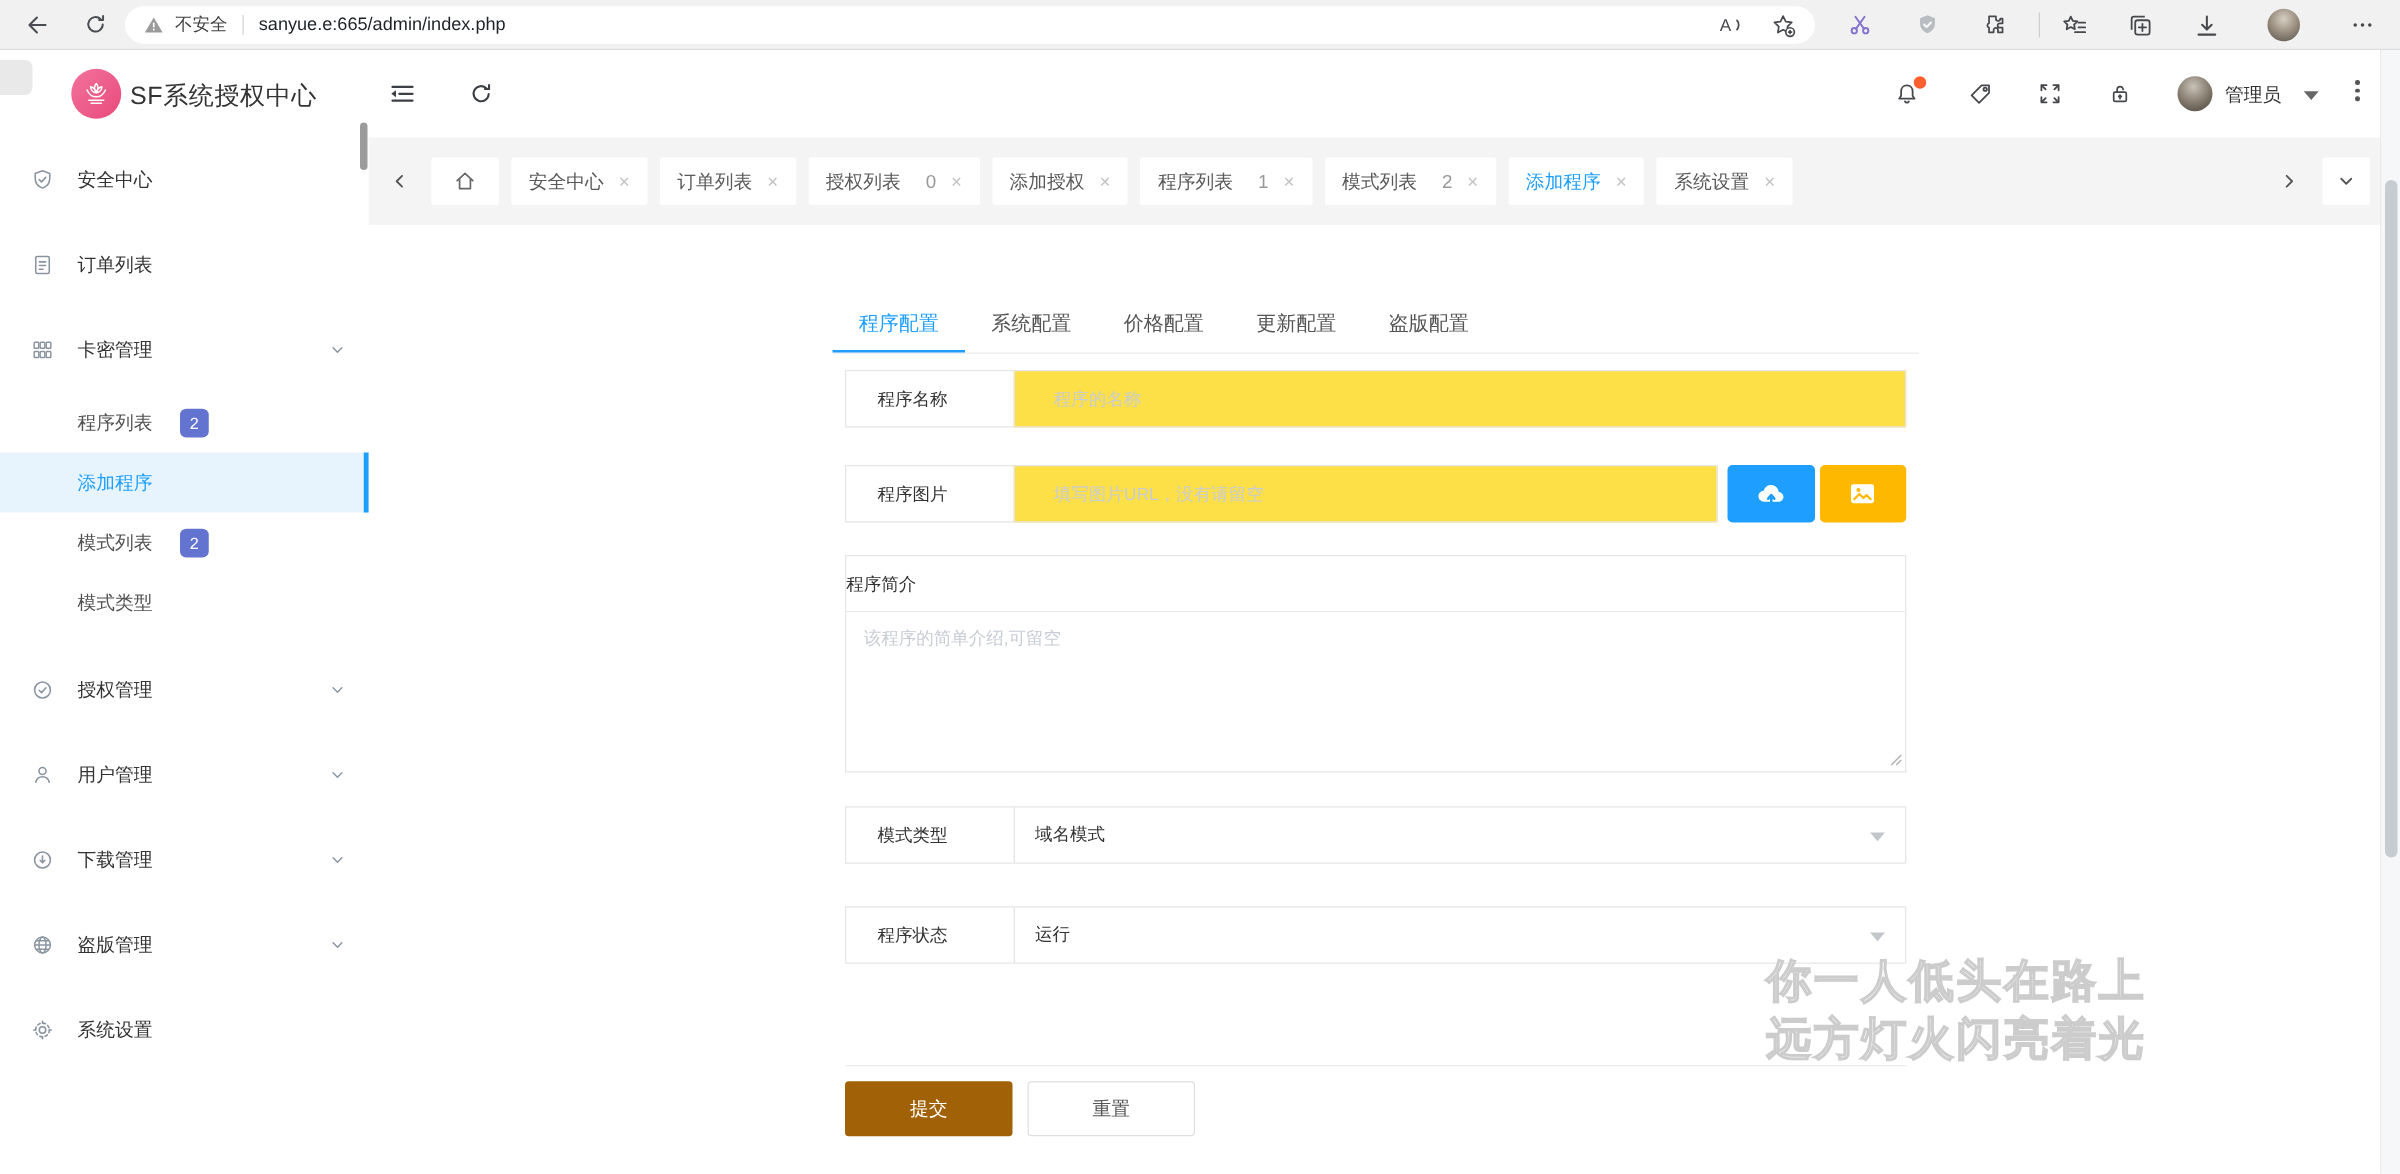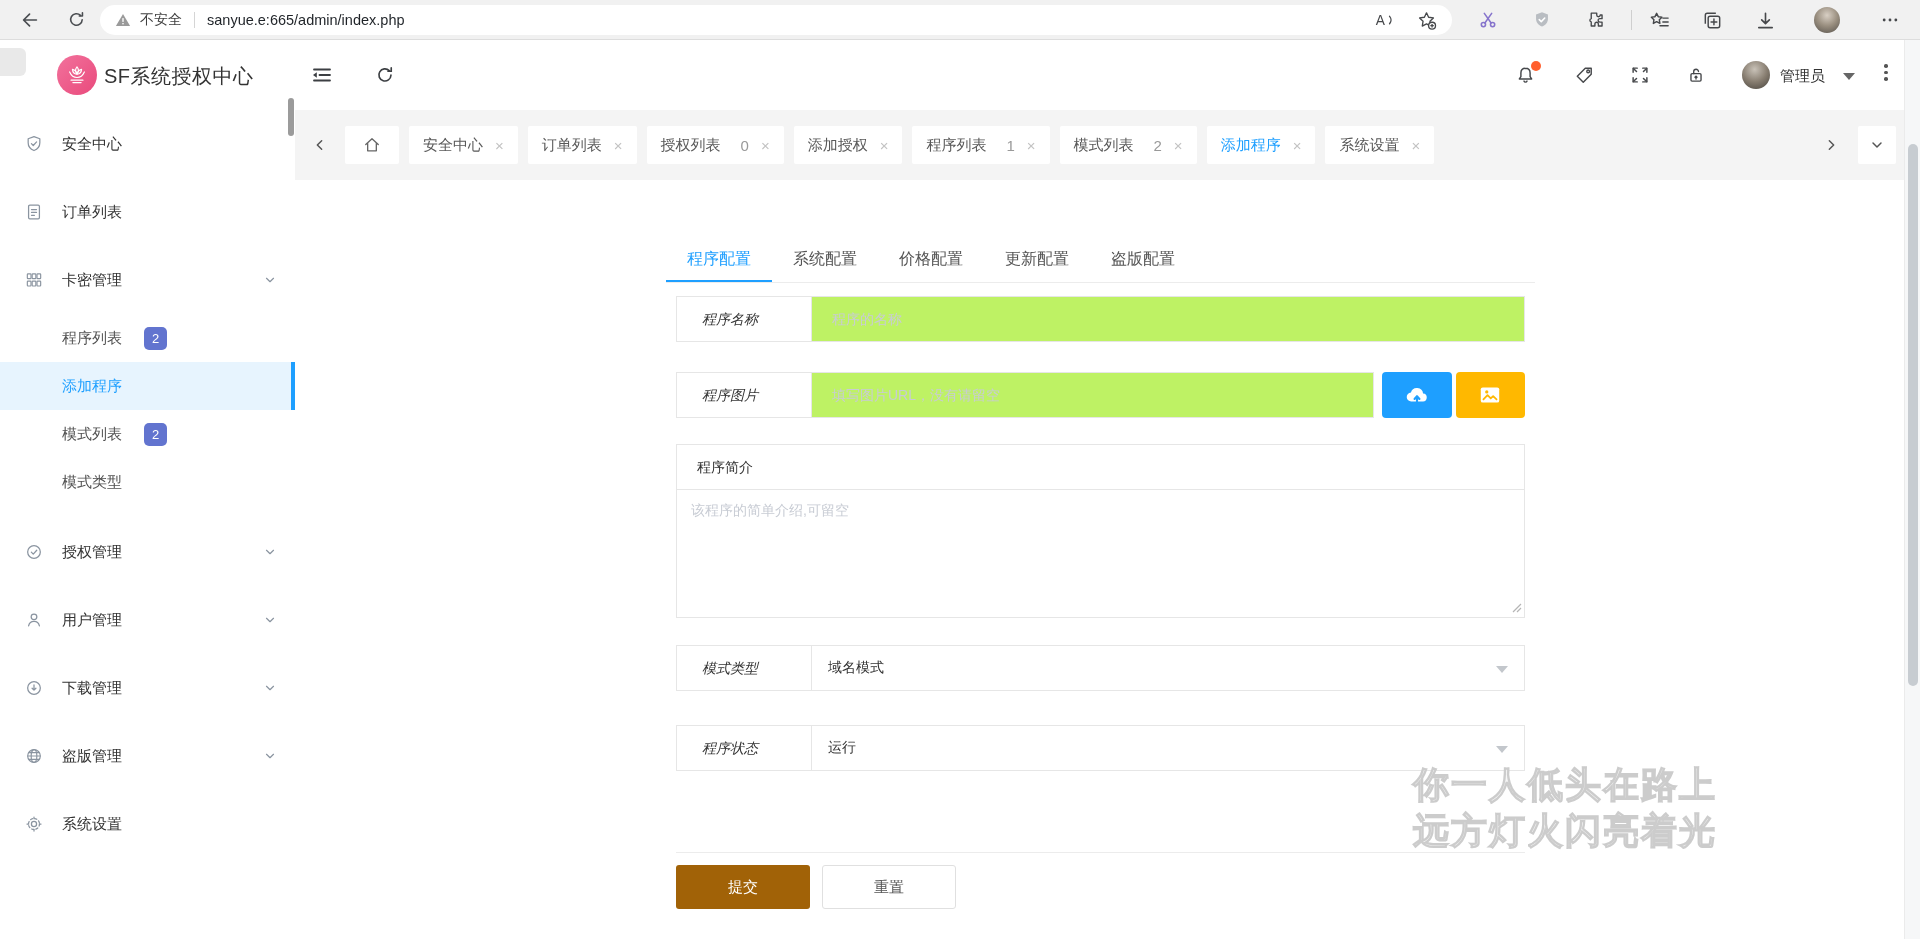--- a/index.html
+++ b/index.html
@@ -85,32 +85,32 @@
   .form-wrap { position:absolute; left:381px; top:0; width:849px; height:759px; }
 
   .ctabs { position:absolute; left:-10px; top:58px; width:869px; height:45px;
     display:flex; border-bottom:1px solid #ececec; }
   .ctab { padding:0 21px; font-size:16px; color:#555; display:flex; align-items:center; height:44px;
     border-bottom:2px solid transparent; cursor:pointer; white-space:nowrap; }
   .ctab.active { color:#1E9FFF; border-bottom-color:#1E9FFF; }
 
   .frow { position:absolute; left:0; width:849px; height:46px; display:flex; }
   .flabel { width:136px; height:46px; border:1px solid #e6e6e6; background:#fff;
-    font-size:14px; color:#333; line-height:44px; padding-left:25px; flex:0 0 auto;font-style:italic; }
-  .finput { flex:1; height:46px; border:1px solid #e6e6e6; margin-left:-1px; padding:0 20px;
-    font-size:14px; color:#666; outline:none; font-family:"Liberation Sans",sans-serif; background:#bef264; }
+    font-size:14px; color:#333; line-height:44px; padding-left:25px; flex:0 0 auto; }
+  .finput { flex:1; height:46px; border:1px solid #e6e6e6; margin-left:-1px; padding:0 31px;
+    font-size:14px; color:#666; outline:none; font-family:"Liberation Sans",sans-serif; background:#fde047; }
   .finput::placeholder, .ftextarea::placeholder { color:#c8ccd4; }
   .img-input { flex:0 0 563px; }
   .up-btn { width:70px; height:46px; border:none; border-radius:4px; margin-left:7px;
     display:flex; align-items:center; justify-content:center; cursor:pointer; }
   .up-btn.blue { background:#1E9FFF; margin-left:8px; }
   .up-btn.yellow { background:#FFB800; margin-left:4px; }
 
   .intro-sec { position:absolute; left:0; top:264px; width:849px; }
-  .intro-head { height:46px; border:1px solid #e6e6e6; font-size:14px; color:#333; line-height:44px; padding-left:20px; background:#fff; }
+  .intro-head { height:46px; border:1px solid #e6e6e6; font-size:14px; color:#333; line-height:44px; background:#fff; }
   .ftextarea { display:block; width:849px; height:128px; border:1px solid #e6e6e6; border-top:none;
     padding:12px 14px; font-size:14px; color:#666; resize:none; outline:none;
     font-family:"Liberation Sans",sans-serif; }
   .resize-handle { position:absolute; right:3px; bottom:5px; }
 
   .fselect { flex:1; height:46px; border:1px solid #e6e6e6; margin-left:-1px; padding:0 16px;
     font-size:14px; color:#333; display:flex; align-items:center; position:relative; cursor:pointer; background:#fff; }
   .sel-caret { position:absolute; right:16px; top:20px; width:0; height:0;
     border-left:6px solid transparent; border-right:6px solid transparent; border-top:7px solid #c3c7cc; }
 

